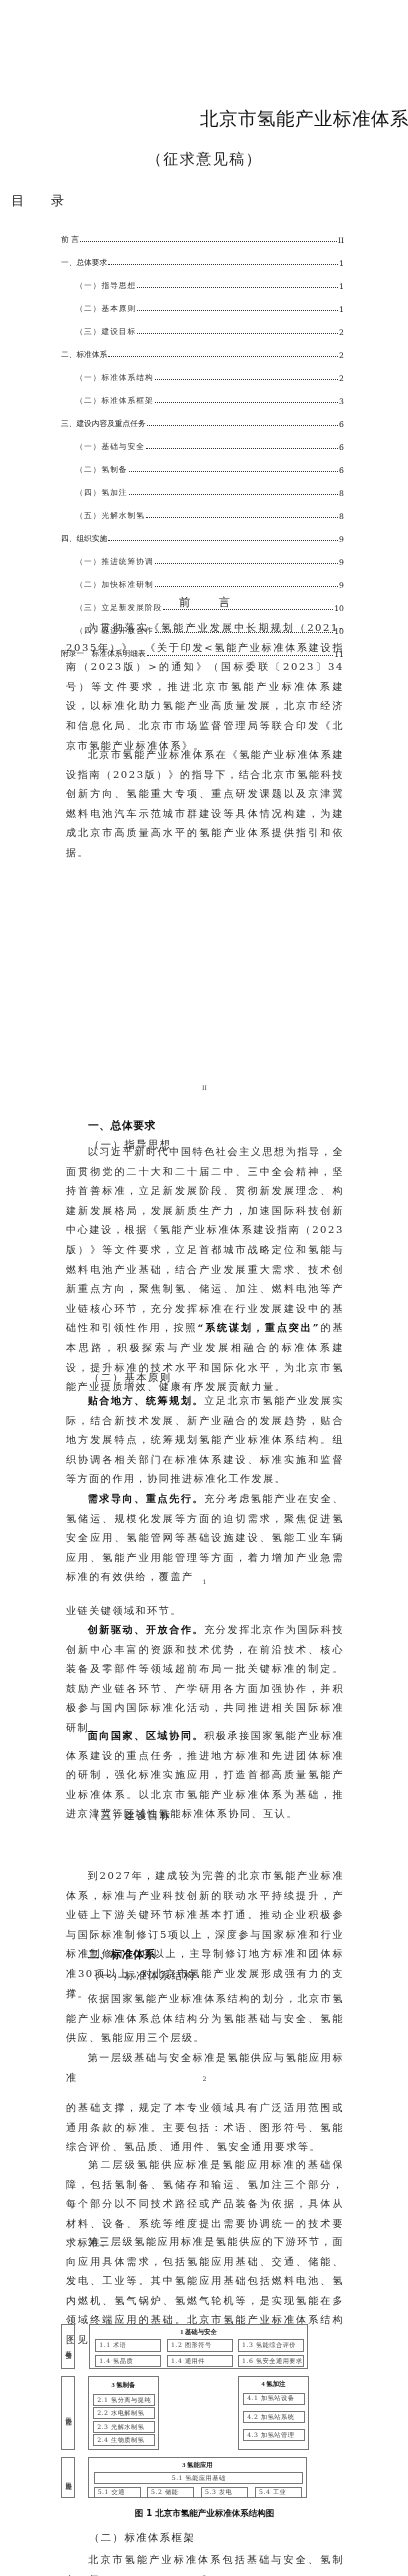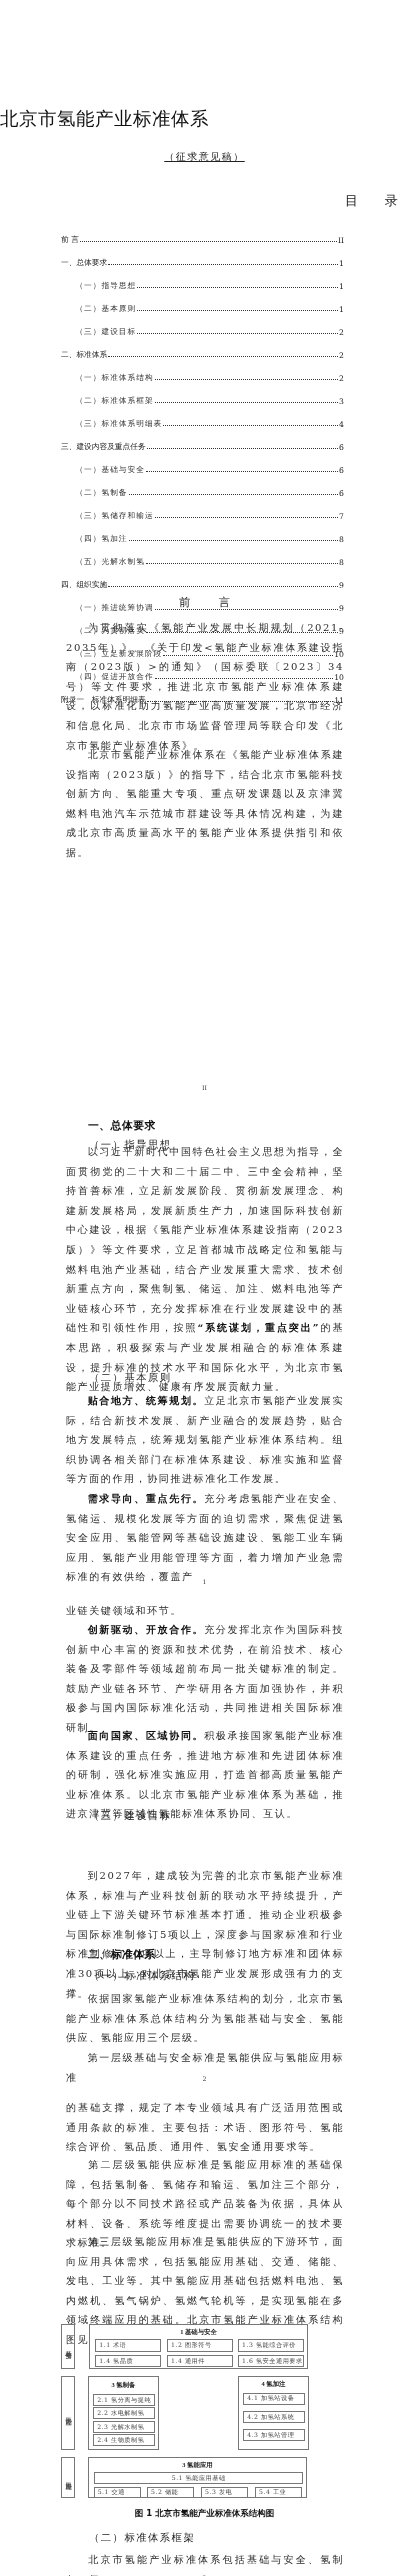--- a/index.html
+++ b/index.html
@@ -1,22 +1,22 @@
 <!DOCTYPE html>
 <html style="font-size:8.2px"><head>
 <meta charset="utf-8">
 <style>
   html, body { margin:0; padding:0; background:#ffffff; }
   body { width:409px; height:3149px; position:relative; overflow:hidden; color:#1a1a1a;
          font-family:"DejaVu Serif","Liberation Serif",serif; }
   .abs { position:absolute; }
-  .title { left:0; width:409px; top:106px; text-align:left; font-family:Liberation Sans, sans-serif;
+  .title { left:0; width:409px; top:106px; text-align:right; font-family:Liberation Sans, sans-serif;
            font-size:18.5px; letter-spacing:0.5px; color:#111; }
-  .subtitle { left:0; width:409px; top:150px; text-align:center; font-size:10px; letter-spacing:1.5px; color:#222;text-decoration:underline; }
-  .toc-head { left:0; width:409px; top:192px; text-align:right; font-family:"DejaVu Sans","Liberation Sans",sans-serif; font-size:13px; letter-spacing:11.3px; padding-left:11.3px; box-sizing:border-box; }
+  .subtitle { left:0; width:409px; top:150px; text-align:center; font-size:15px; letter-spacing:1.5px; color:#222; }
+  .toc-head { left:0; width:409px; top:192px; text-align:left; font-family:"DejaVu Sans","Liberation Sans",sans-serif; font-size:13px; letter-spacing:11.3px; padding-left:11.3px; box-sizing:border-box; }
   .toc { left:61px; width:283px; top:222px; }
   .toc-row { display:flex; align-items:flex-end; height:23px; font-size:7.7px; }
   .toc-row .lbl { white-space:nowrap; font-family:"DejaVu Sans","Liberation Sans",sans-serif; }
   .toc-row.sub .lbl { padding-left:14.4px; font-family:"DejaVu Serif","Liberation Serif",serif; letter-spacing:1px; color:#333; }
   .toc-row .dots { flex:1; border-bottom:0.5px dotted #333; margin:0 1px 2.6px 1px; }
   .toc-row .pg { font-size:7.7px; }
   .page-head { left:0; width:409px; text-align:center; font-family:"DejaVu Sans","Liberation Sans",sans-serif; font-size:11.3px; letter-spacing:12.4px; padding-left:12.4px; box-sizing:border-box; }
   .para { left:66px; width:278px; font-size:10px; line-height:19.6px; letter-spacing:1.6px; text-align:justify; color:#2a2a2a; }
   .para .ind { display:inline-block; width:21.6px; }
   .para b { color:#111; }
@@ -72,67 +72,57 @@
     <div class="toc-row sub">
       <span class="lbl">（一）标准体系结构</span>
       <span class="dots"></span>
       <span class="pg">2</span>
     </div>
     <div class="toc-row sub">
       <span class="lbl">（二）标准体系框架</span>
       <span class="dots"></span>
       <span class="pg">3</span>
     </div>
-    <div class="toc-row sub">
-      <span class="lbl">（三）标准体系明细表</span>
-      <span class="dots"></span>
-      <span class="pg">4</span>
-    </div>
     <div class="toc-row">
       <span class="lbl">三、建设内容及重点任务</span>
       <span class="dots"></span>
       <span class="pg">6</span>
     </div>
     <div class="toc-row sub">
       <span class="lbl">（一）基础与安全</span>
       <span class="dots"></span>
       <span class="pg">6</span>
     </div>
     <div class="toc-row sub">
       <span class="lbl">（二）氢制备</span>
       <span class="dots"></span>
       <span class="pg">6</span>
     </div>
     <div class="toc-row sub">
-      <span class="lbl">（三）氢储存和输运</span>
-      <span class="dots"></span>
-      <span class="pg">7</span>
-    </div>
-    <div class="toc-row sub">
       <span class="lbl">（四）氢加注</span>
       <span class="dots"></span>
       <span class="pg">8</span>
     </div>
     <div class="toc-row sub">
       <span class="lbl">（五）光解水制氢</span>
       <span class="dots"></span>
       <span class="pg">8</span>
     </div>
     <div class="toc-row">
       <span class="lbl">四、组织实施</span>
       <span class="dots"></span>
       <span class="pg">9</span>
     </div>
     <div class="toc-row sub">
       <span class="lbl">（一）推进统筹协调</span>
       <span class="dots"></span>
       <span class="pg">9</span>
     </div>
     <div class="toc-row sub">
-      <span class="lbl">（二）为贯彻落实</span>
+      <span class="lbl">（二）加快标准研制</span>
       <span class="dots"></span>
       <span class="pg">9</span>
     </div>
     <div class="toc-row sub">
       <span class="lbl">（三）立足新发展阶段</span>
       <span class="dots"></span>
       <span class="pg">10</span>
     </div>
     <div class="toc-row sub">
       <span class="lbl">（四）促进开放合作</span>

